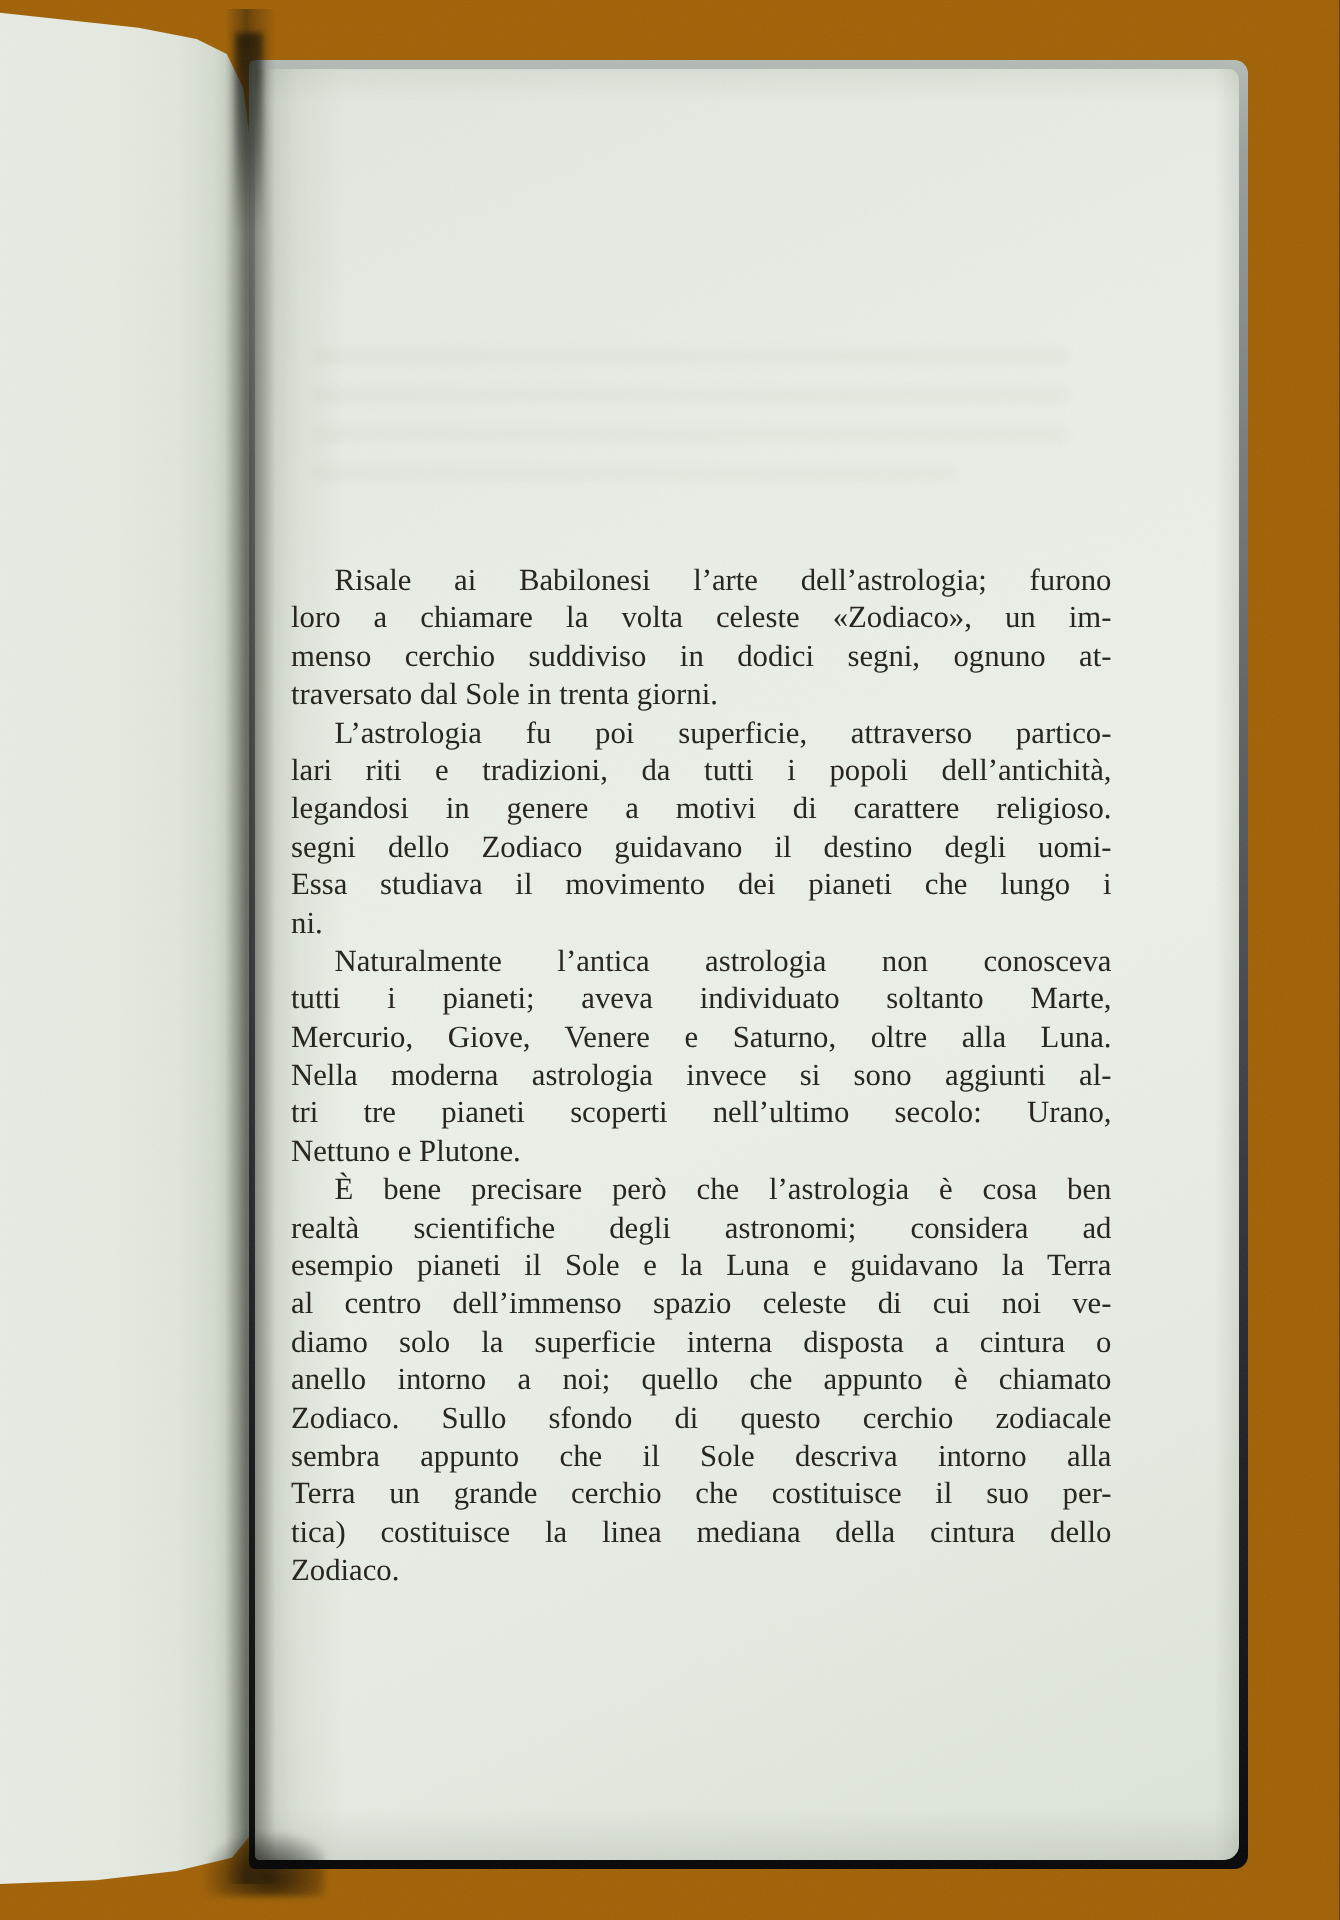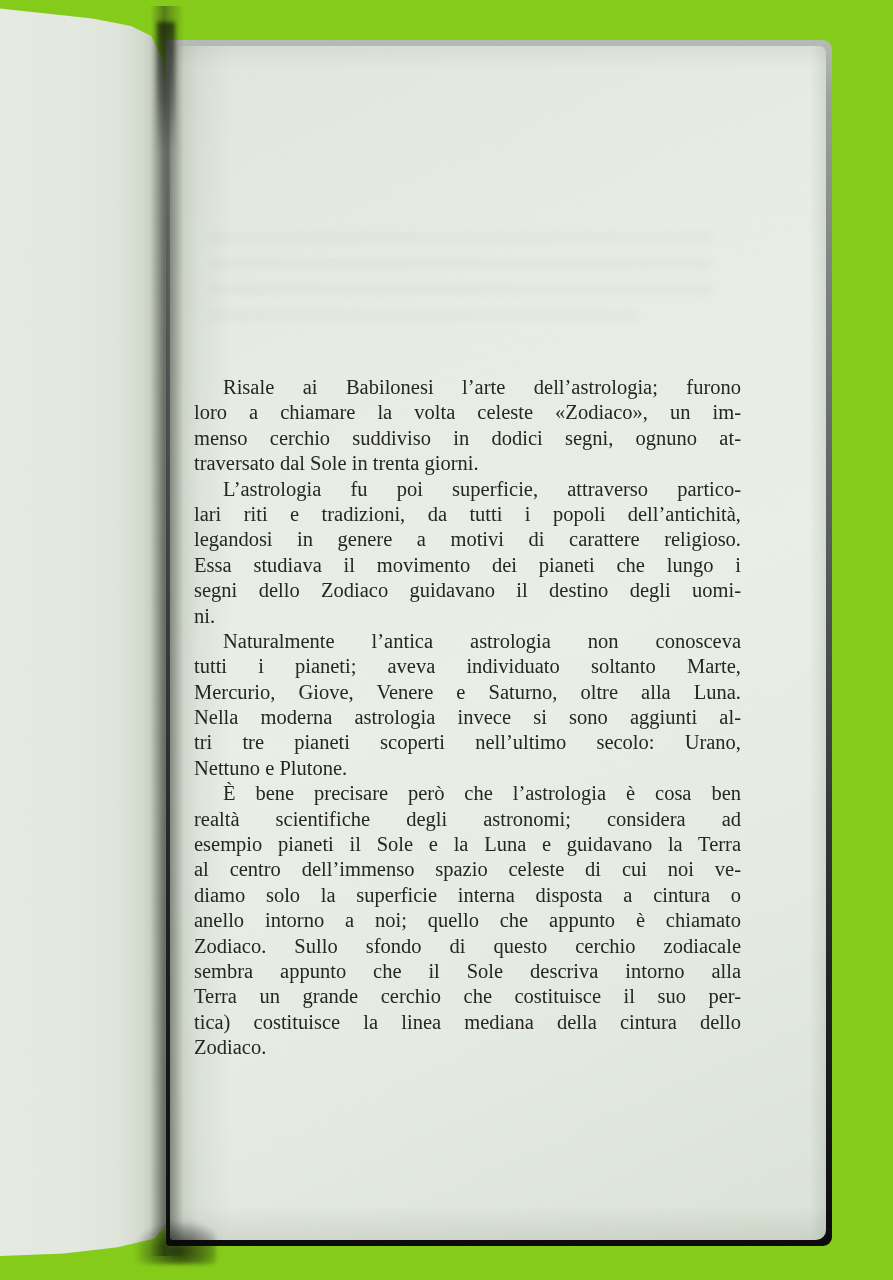--- a/index.html
+++ b/index.html
@@ -10,21 +10,21 @@
     width: 893px;
     height: 1280px;
     background: #040404;
     overflow: hidden;
     position: relative;
     font-family: "Liberation Serif", "DejaVu Serif", serif;
   }
   .scene {
     position: absolute;
     inset: 0;
-    background: #84cc16;
+    background: #a16207;
   }
   
   .left-page {
     position: absolute;
     left: 0;
     top: 6px;
     width: 168px;
     height: 1250px;
     background: linear-gradient(90deg,
       #e7ebe3 0%, #e5eae1 45%, #e0e6dc 70%,
@@ -161,22 +161,22 @@
         <div class="para">
           <div class="line just indent">Risale ai Babilonesi l’arte dell’astrologia; furono</div>
           <div class="line just">loro a chiamare la volta celeste «Zodiaco», un im-</div>
           <div class="line just">menso cerchio suddiviso in dodici segni, ognuno at-</div>
           <div class="line">traversato dal Sole in trenta giorni.</div>
         </div>
         <div class="para">
           <div class="line just indent">L’astrologia fu poi superficie, attraverso partico-</div>
           <div class="line just">lari riti e tradizioni, da tutti i popoli dell’antichità,</div>
           <div class="line just">legandosi in genere a motivi di carattere religioso.</div>
+          <div class="line just">segni dello Zodiaco guidavano il destino degli uomi-</div>
           <div class="line just">Essa studiava il movimento dei pianeti che lungo i</div>
-          <div class="line just">segni dello Zodiaco guidavano il destino degli uomi-</div>
           <div class="line">ni.</div>
         </div>
         <div class="para">
           <div class="line just indent">Naturalmente l’antica astrologia non conosceva</div>
           <div class="line just">tutti i pianeti; aveva individuato soltanto Marte,</div>
           <div class="line just">Mercurio, Giove, Venere e Saturno, oltre alla Luna.</div>
           <div class="line just">Nella moderna astrologia invece si sono aggiunti al-</div>
           <div class="line just">tri tre pianeti scoperti nell’ultimo secolo: Urano,</div>
           <div class="line">Nettuno e Plutone.</div>
         </div>

